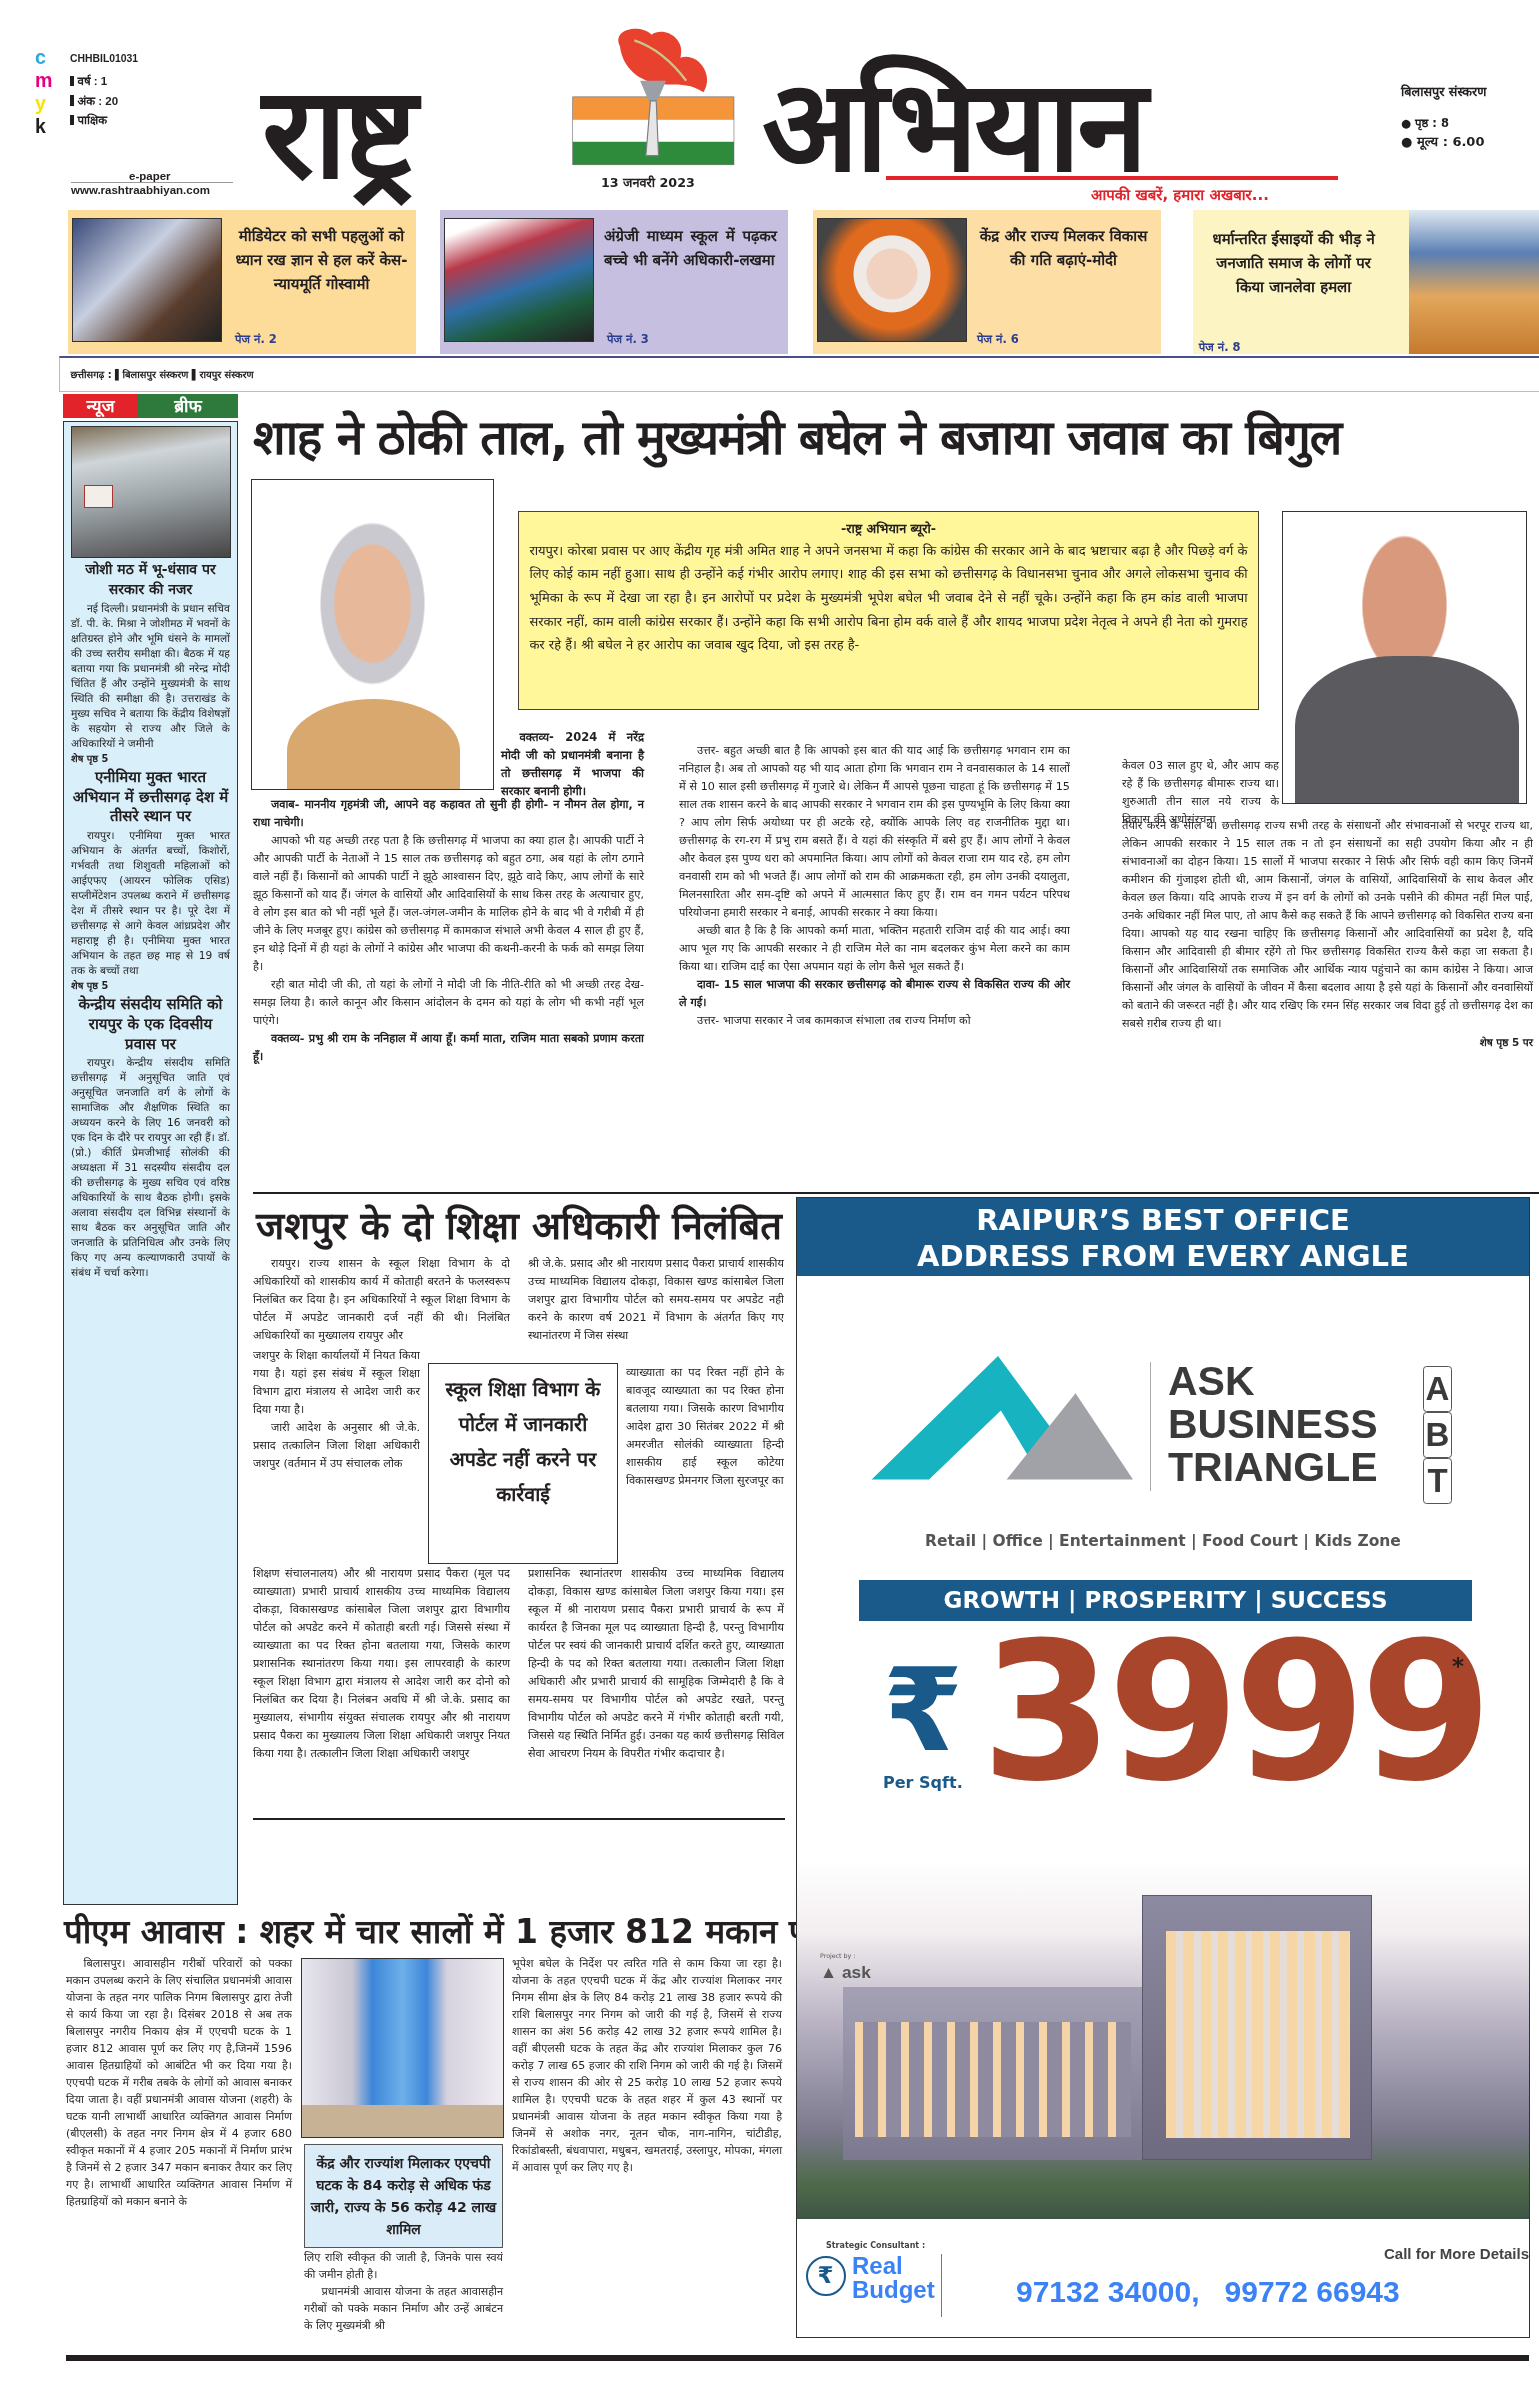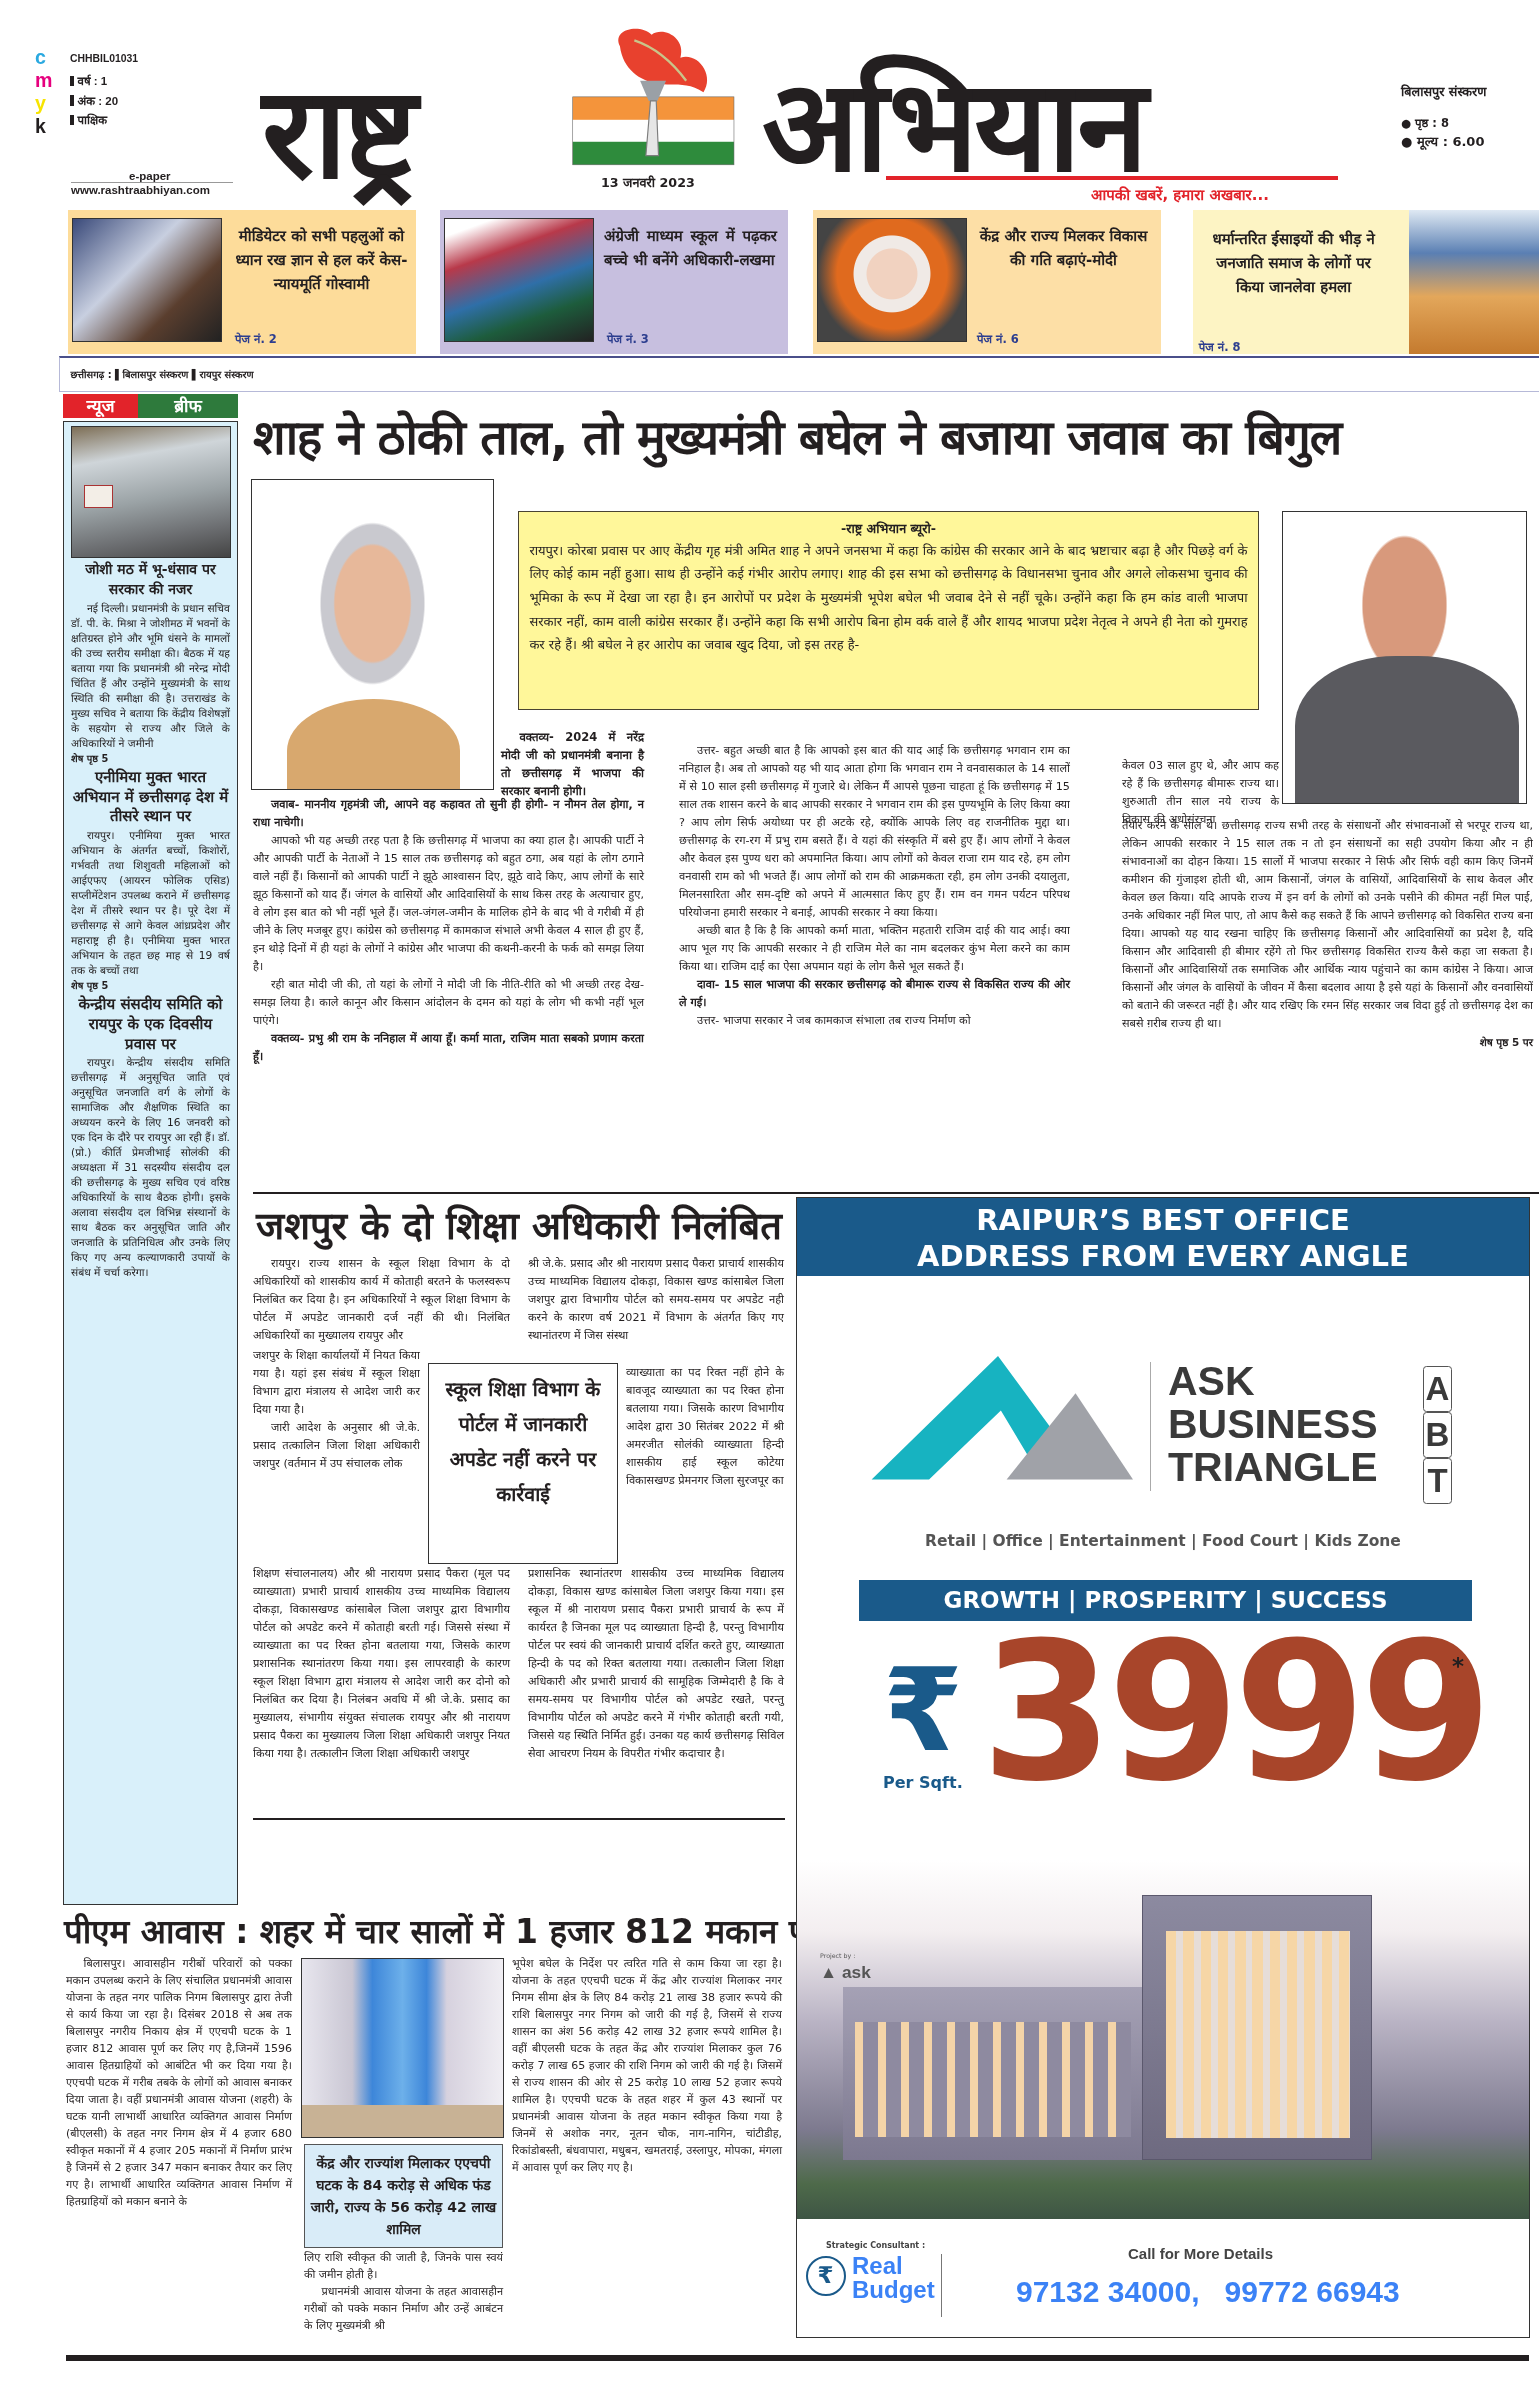--- a/index.html
+++ b/index.html
@@ -240,19 +240,19 @@
   </div>
 
   <div style="position:absolute; left:0; top:1021px; width:100%; height:118px; background:#fff;">
     <div style="position:absolute; left:29px; top:22px; font-size:8px; font-weight:bold; color:#444;">Strategic Consultant :</div>
     <div style="position:absolute; left:8.6px; top:37px; width:40px; height:40px; border:2.9px solid #1a5a8a; border-radius:50%; text-align:center; font-weight:bold; font-size:23px; line-height:35px; color:#1a5a8a;">₹</div>
     <div style="position:absolute; left:55px; top:35px; font-family:'Liberation Sans',sans-serif; font-weight:bold; font-size:24px; line-height:24px; color:#3b82f6;">
       <div>Real</div>
       <div>Budget</div>
     </div>
     <div style="position:absolute; left:144px; top:35px; width:1.2px; height:63px; background:#777;"></div>
-    <div style="position:absolute; left:0; top:26px; width:100%; padding-left:75px; text-align:center; font-family:'Liberation Sans',sans-serif; font-weight:bold; font-size:15px; color:#444;">Call for More Details</div>
+    <div style="position:absolute; left:0; top:26px; width:100%; padding-left:75px; text-align:right; font-family:'Liberation Sans',sans-serif; font-weight:bold; font-size:15px; color:#444;">Call for More Details</div>
     <a style="position:absolute; left:219px; top:56px; white-space:pre; font-family:'Liberation Sans',sans-serif; font-weight:bold; font-size:30px; color:#3b82f6; text-decoration:none;">97132 34000,   99772 66943</a>
   </div>
 </div>
 
 <div class="rule" style="left:66px; top:2355px; width:1463px; height:5.8px;"></div>
 
 
 </body></html>

